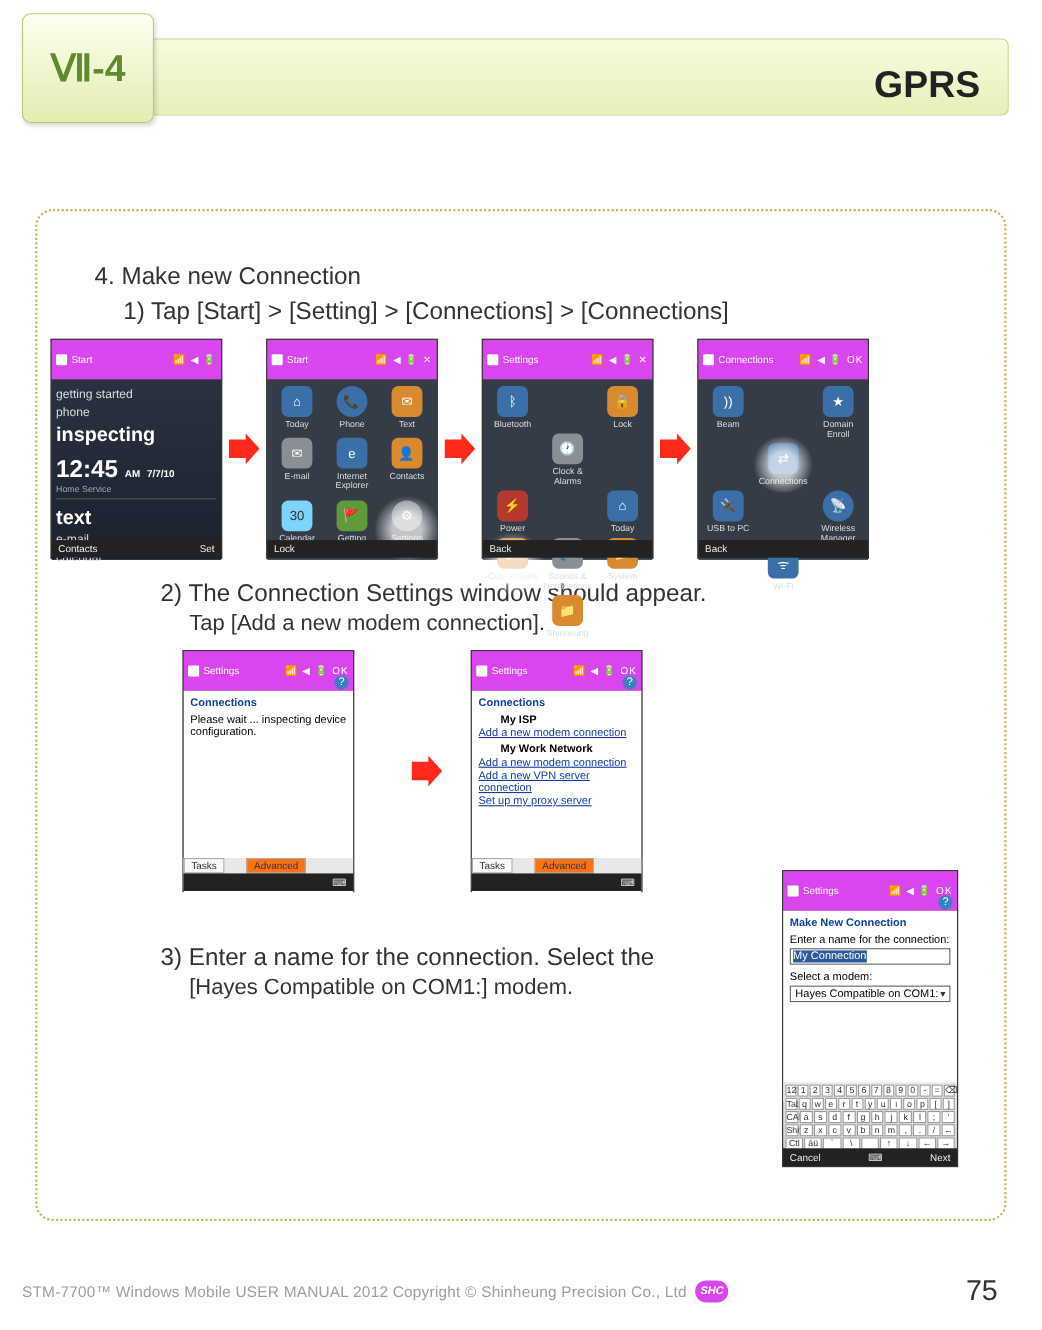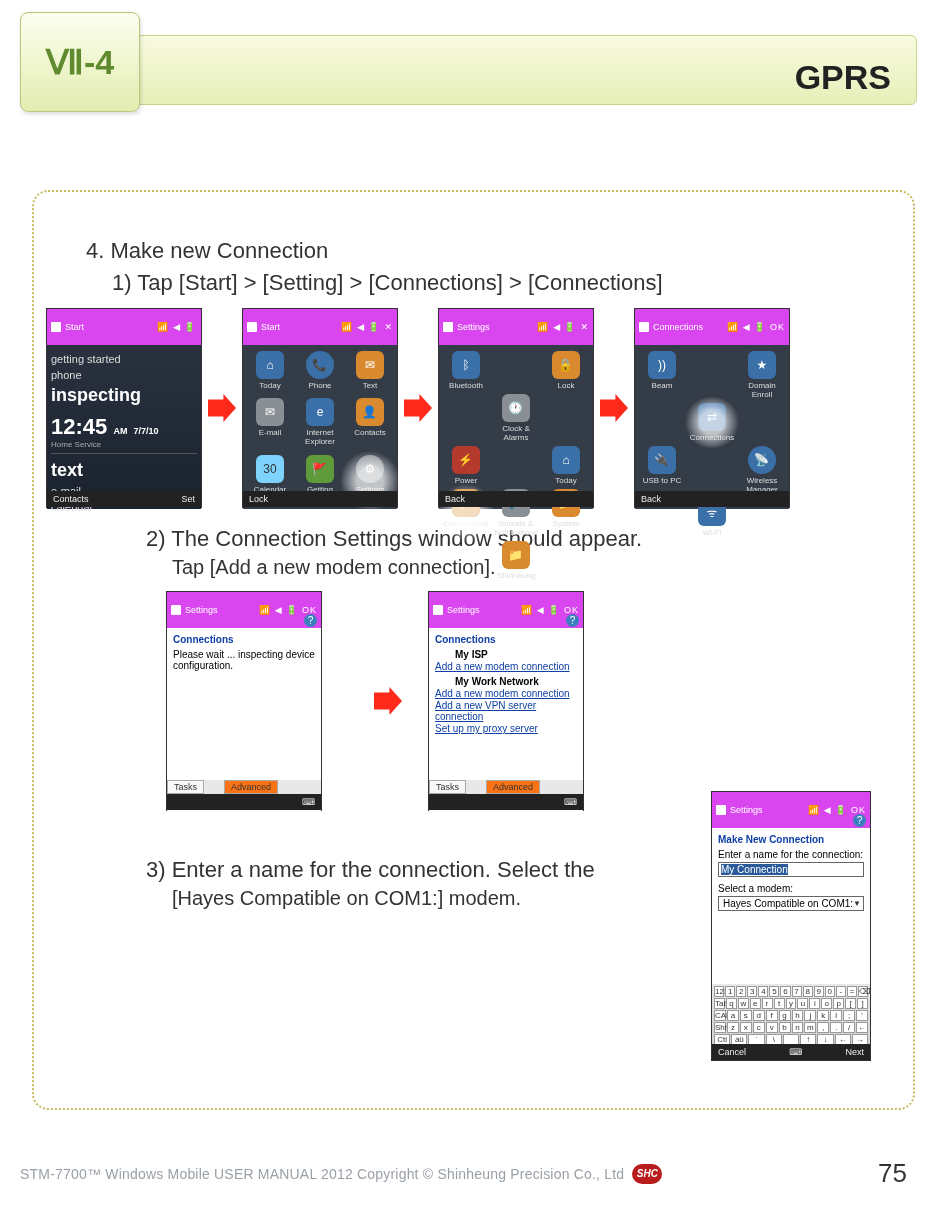--- a/index.html
+++ b/index.html
@@ -152,21 +152,21 @@
     bottom: 20px;
     left: 0; right: 0;
     text-align: left;
     padding-left: 20px;
     color: #9aa0a8;
     font-size: 14px;
     display: flex;
     align-items: center;
   }
   .shc-badge {
-    display:inline-flex; width:30px; height:20px; background:#b91c1c;
+    display:inline-flex; width:30px; height:20px; background:#d946ef;
     border-radius:10px; color:#fff; font-size:10px; font-weight:bold;
     align-items:center; justify-content:center; margin: 0 12px 0 8px;
     font-style: italic;
   }
   .page-num { color:#333; font-size:26px; margin-left:auto; margin-right:40px;}
   .footer-text{ letter-spacing:0.2px; }
 </style>
 </head>
 <body>
 

